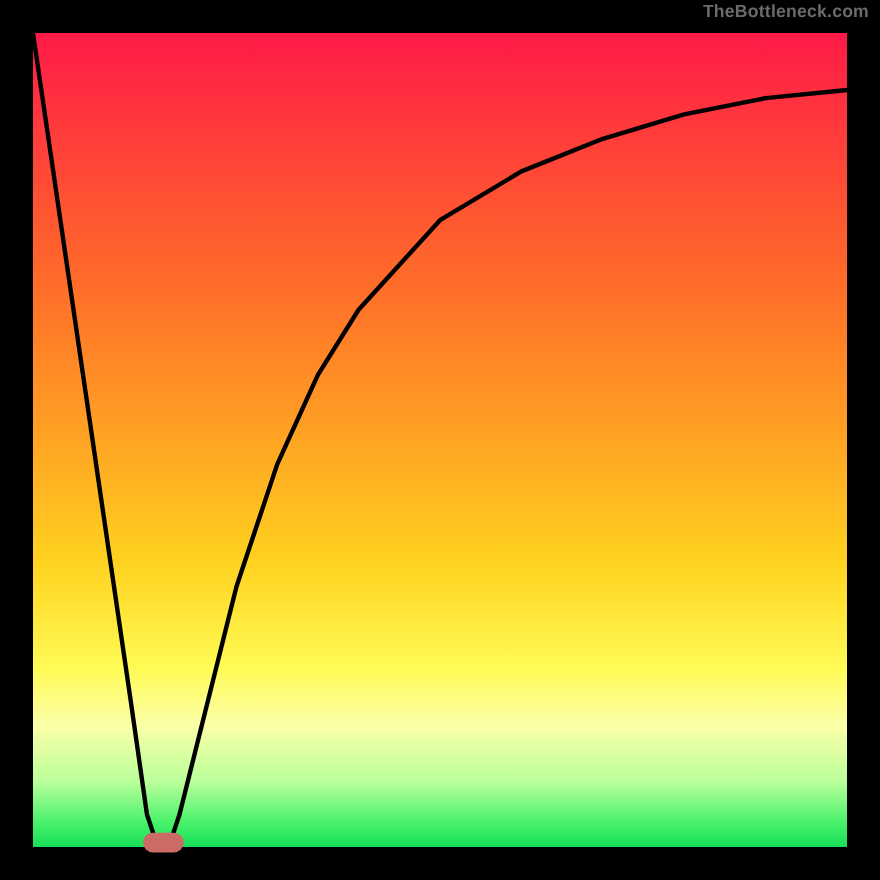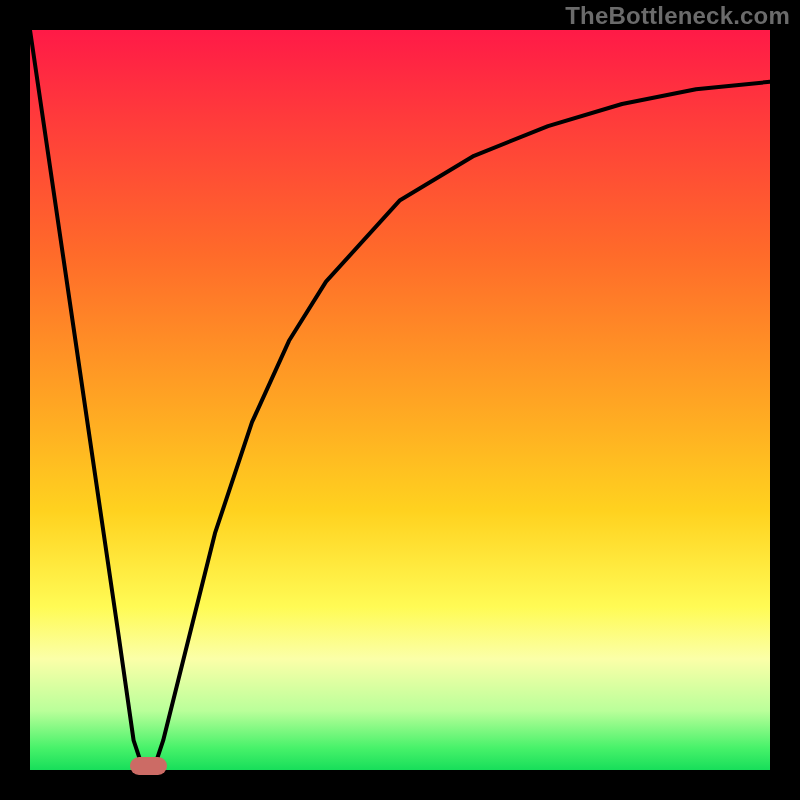--- a/index.html
+++ b/index.html
@@ -34,21 +34,21 @@
       #fbffa8 85%,
       #baff9a 92%,
       #48f26a 97%,
       #17de5a 100%);
   }
   .watermark {
     position: absolute;
     top: 2px;
     right: 10px;
     font-family: Arial, Helvetica, sans-serif;
-    font-size: 24px;
+    font-size: 16px;
     font-weight: 600;
     color: #6b6b6b;
     letter-spacing: 0.2px;
   }
   svg.curve {
     position: absolute;
     left: 0;
     top: 0;
     width: 740px;
     height: 740px;

